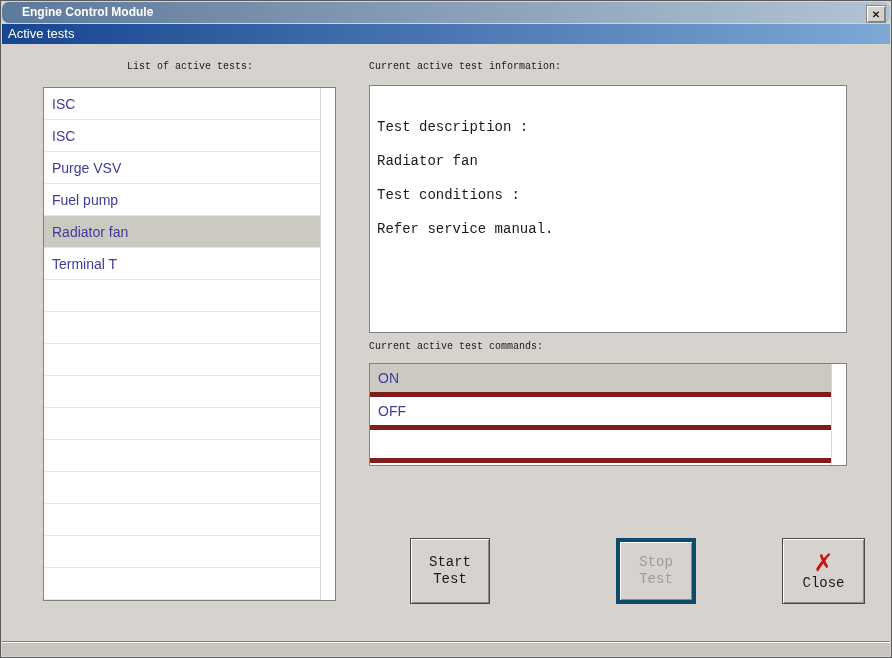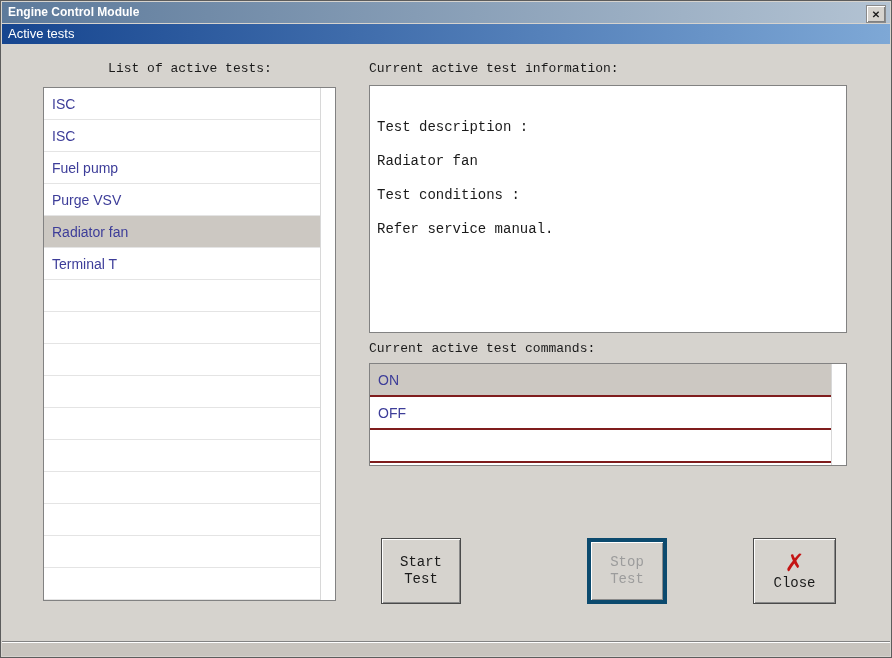--- a/index.html
+++ b/index.html
@@ -5,79 +5,79 @@
   html,body{margin:0;padding:0;background:#9a9a9a;font-family:"Liberation Sans",sans-serif;}
   .window{
     position:relative;width:892px;height:658px;background:#d6d3ce;
     border:1px solid #5c5c5c;box-sizing:border-box;overflow:hidden;
   }
   
   .titlebar{
     position:absolute;left:1px;right:1px;top:1px;height:21px;
     background:linear-gradient(to right,#5d7a9b,#b3c3d3);
     color:#ffffff;font-weight:bold;font-size:12px;line-height:21px;
-    padding-left:6px;box-sizing:border-box;
+    padding-left:20px;box-sizing:border-box;border-radius:7px;
   }
   .close-btn{
     position:absolute;right:4px;top:3px;width:18px;height:16px;
     background:#d6d3ce;border:1px solid #8a8a8a;
     box-shadow:inset 1px 1px 0 #ffffff, inset -1px -1px 0 #808080;
     display:flex;align-items:center;justify-content:center;
     font-size:10px;font-weight:bold;color:#1a1a1a;cursor:default;
   }
   
   .subheader{
     position:absolute;left:1px;right:1px;top:23px;height:20px;
     background:linear-gradient(to right,#16458f,#7ea8d6);
     color:#ffffff;font-weight:normal;font-size:13px;line-height:20px;
     padding-left:6px;box-sizing:border-box;
   }
   
   .mono-label{
     position:absolute;font-family:"Liberation Mono","DejaVu Sans Mono",monospace;
-    font-size:13px;color:#1a1a1a;white-space:nowrap;
+    font-size:10px;color:#1a1a1a;white-space:nowrap;
   }
   
   .listbox{
     position:absolute;background:#ffffff;border:1px solid #828282;
     box-sizing:border-box;overflow:hidden;
   }
   .list-gutter{
     position:absolute;top:0;bottom:0;right:0;width:14px;
     border-left:1px solid #d8d8d8;background:#ffffff;
   }
   .row{
     height:32px;border-bottom:1px solid #e4e4e4;
     display:flex;align-items:center;padding-left:8px;
     font-size:14px;color:#3d3d99;margin-right:15px;
     box-sizing:border-box;white-space:nowrap;
   }
   .row.selected{background:#ccc8c2;}
   .cmd-row{
-    height:33px;border-bottom:2px solid #7f1d1d;
+    height:33px;border-bottom:5px solid #7f1d1d;
     display:flex;align-items:center;padding-left:8px;
     font-size:14px;color:#3d3d99;margin-right:11px;
     box-sizing:border-box;white-space:nowrap;
   }
   .cmd-row.selected{background:#ccc8c2;}
   
   .infobox{
     position:absolute;background:#ffffff;border:1px solid #828282;
     box-sizing:border-box;padding:16px 7px;
     font-family:"Liberation Mono","DejaVu Sans Mono",monospace;
     font-size:14px;line-height:17px;color:#1a1a1a;white-space:pre-line;
   }
   
   .btn{
     position:absolute;background:#d6d3ce;border:1px solid #4a4a4a;
     box-shadow:inset 1px 1px 0 #ffffff, inset -1px -1px 0 #8a8a8a;
     display:flex;flex-direction:column;align-items:center;justify-content:center;
     font-family:"Liberation Mono","DejaVu Sans Mono",monospace;
     font-size:14px;color:#1a1a1a;text-align:center;white-space:pre-line;
-    box-sizing:border-box;cursor:default;line-height:17px;
+    box-sizing:border-box;cursor:default;line-height:17px;margin-left:29px;
   }
   .btn.disabled{color:#9c9c9c;border:4px solid #0c4a6e;}
   .close-x{
     font-size:24px;font-weight:bold;color:#c41414;line-height:24px;
     font-family:"DejaVu Sans",sans-serif;
   }
   
   .footer{
     position:absolute;left:1px;right:1px;bottom:1px;height:14px;
     background:#c8c4be;border-top:1px solid #828282;
@@ -99,22 +99,22 @@
   <div class="subheader">
     <span>Active tests</span>
   </div>
 
   <div class="mono-label" style="left:42px;top:60px;width:294px;text-align:center;">List of active tests:</div>
 
   <div class="listbox" style="left:42px;top:86px;width:293px;height:514px;">
     <div class="list-gutter"></div>
     <div class="row">ISC</div>
     <div class="row">ISC</div>
+    <div class="row">Purge VSV</div>
     <div class="row">Fuel pump</div>
-    <div class="row">Purge VSV</div>
     <div class="row selected">Radiator fan</div>
     <div class="row">Terminal T</div>
     <div class="row"></div>
     <div class="row"></div>
     <div class="row"></div>
     <div class="row"></div>
     <div class="row"></div>
     <div class="row"></div>
     <div class="row"></div>
     <div class="row"></div>

